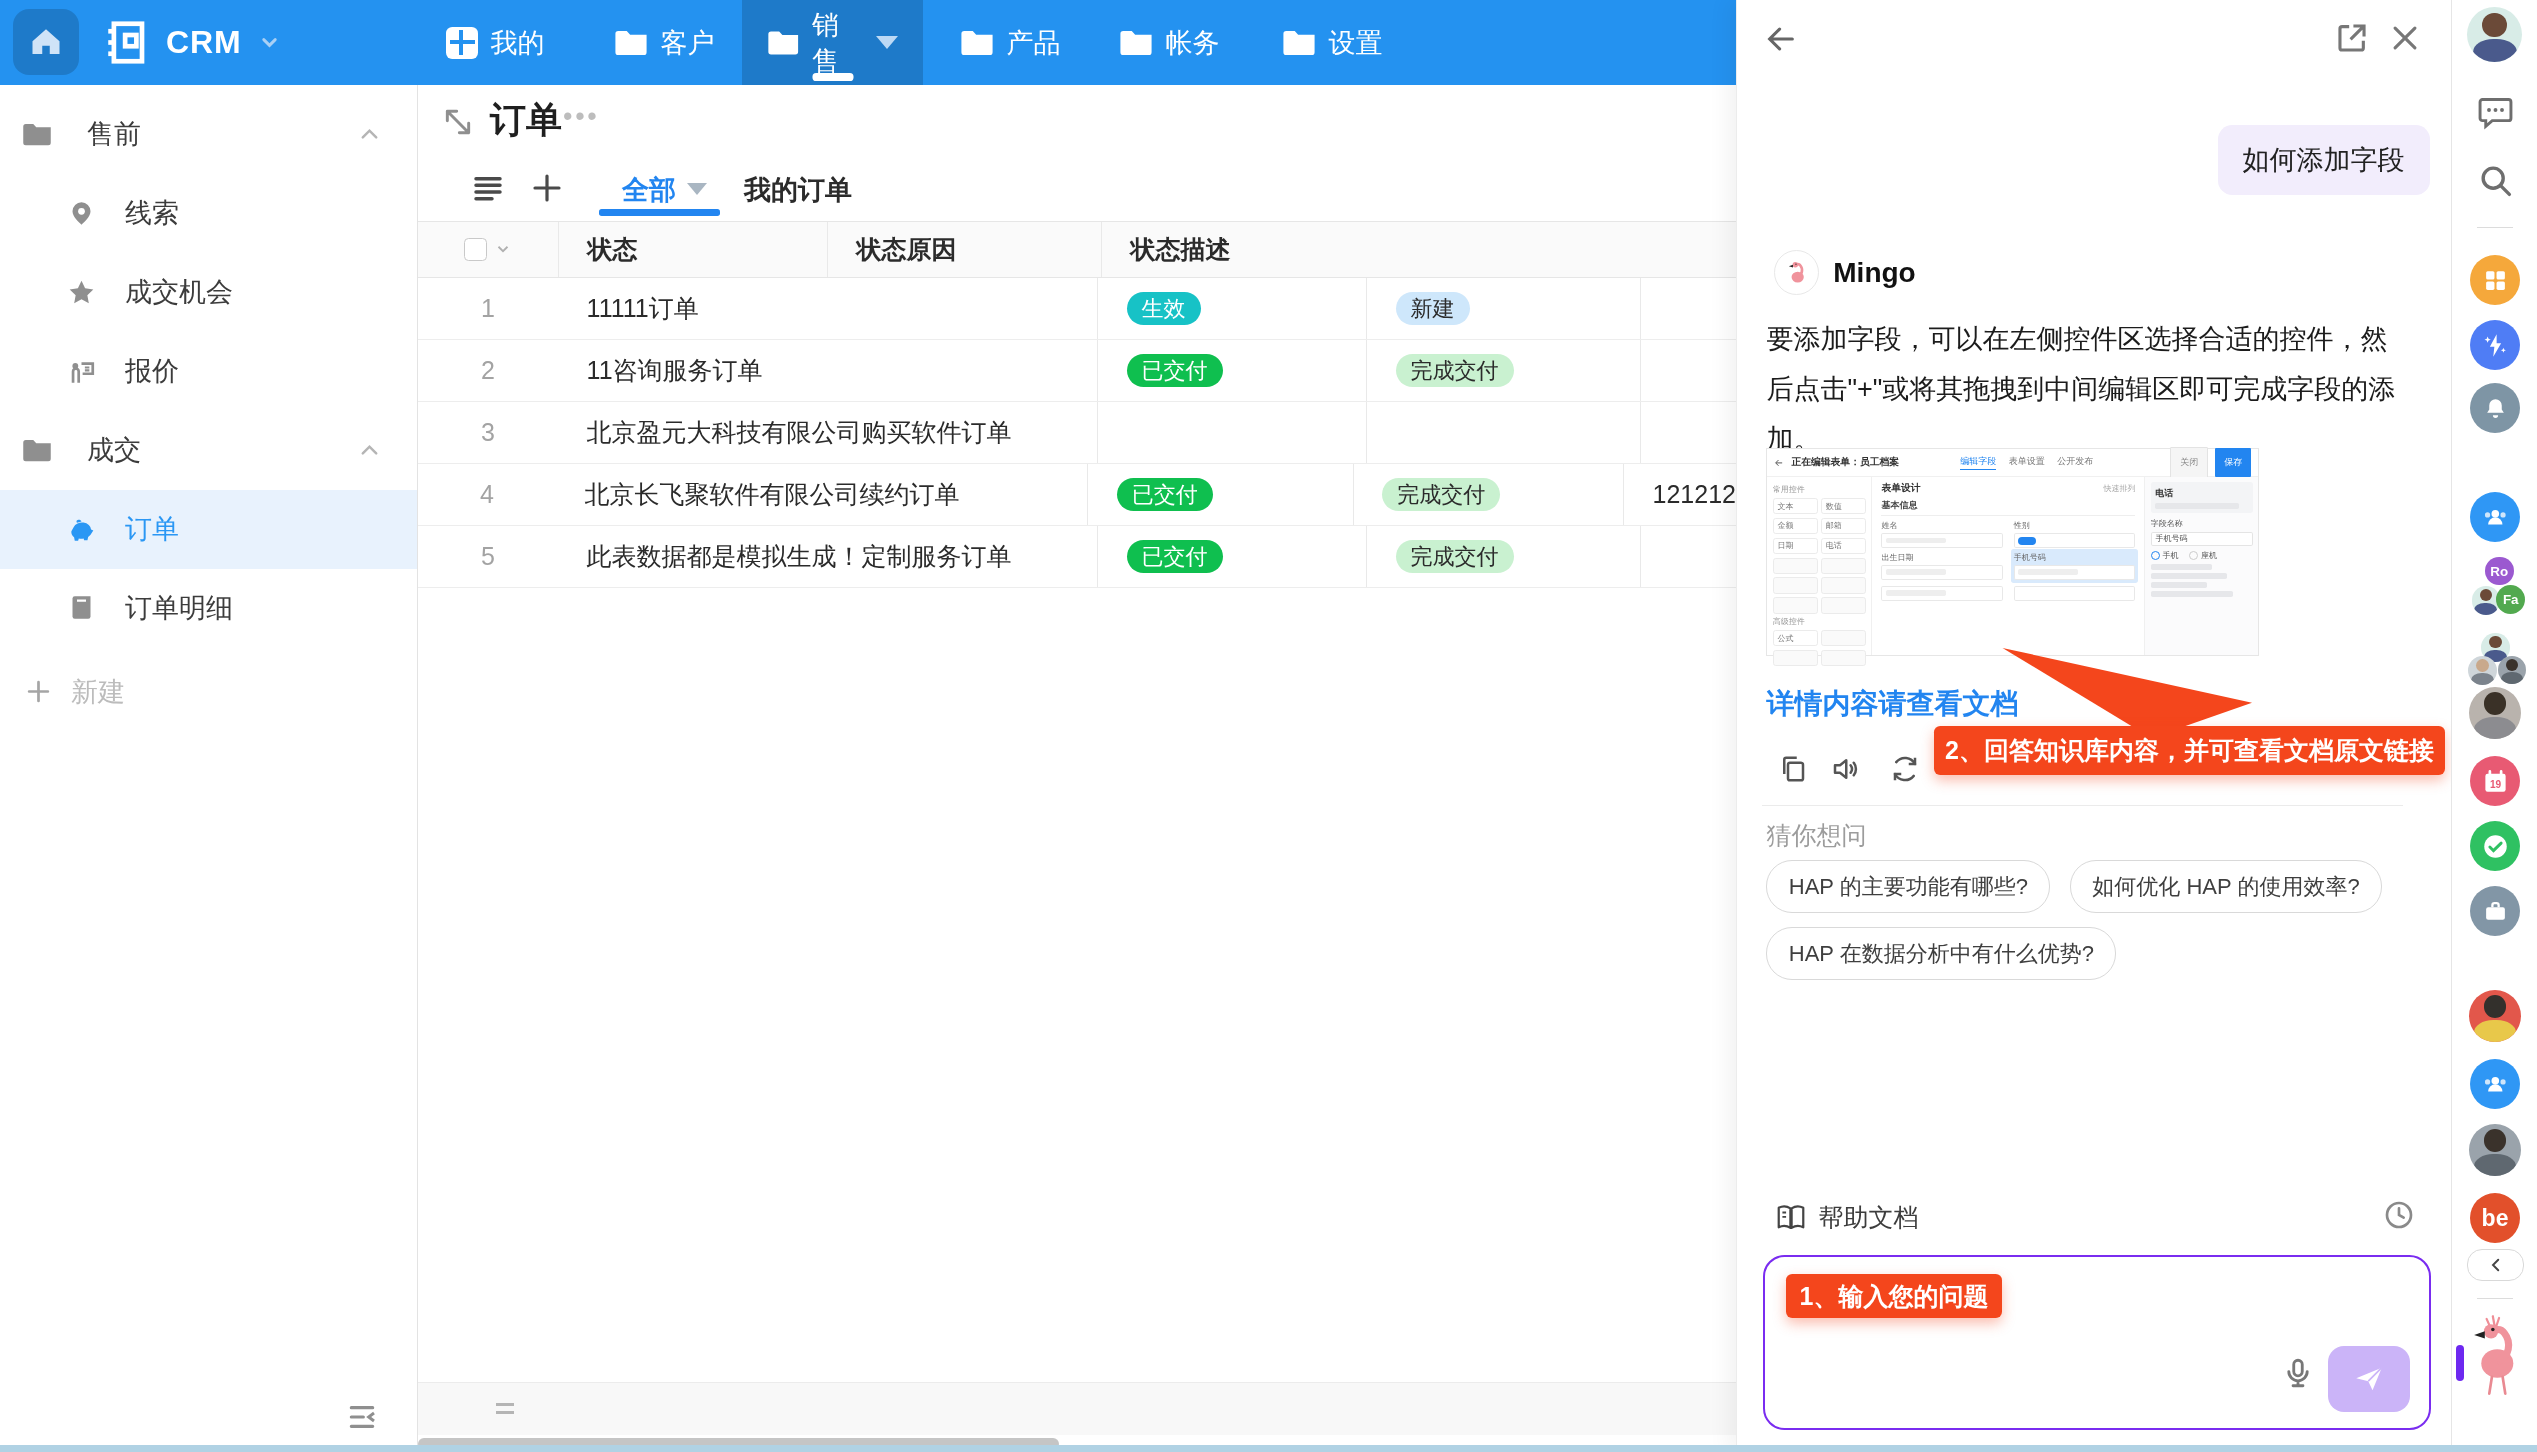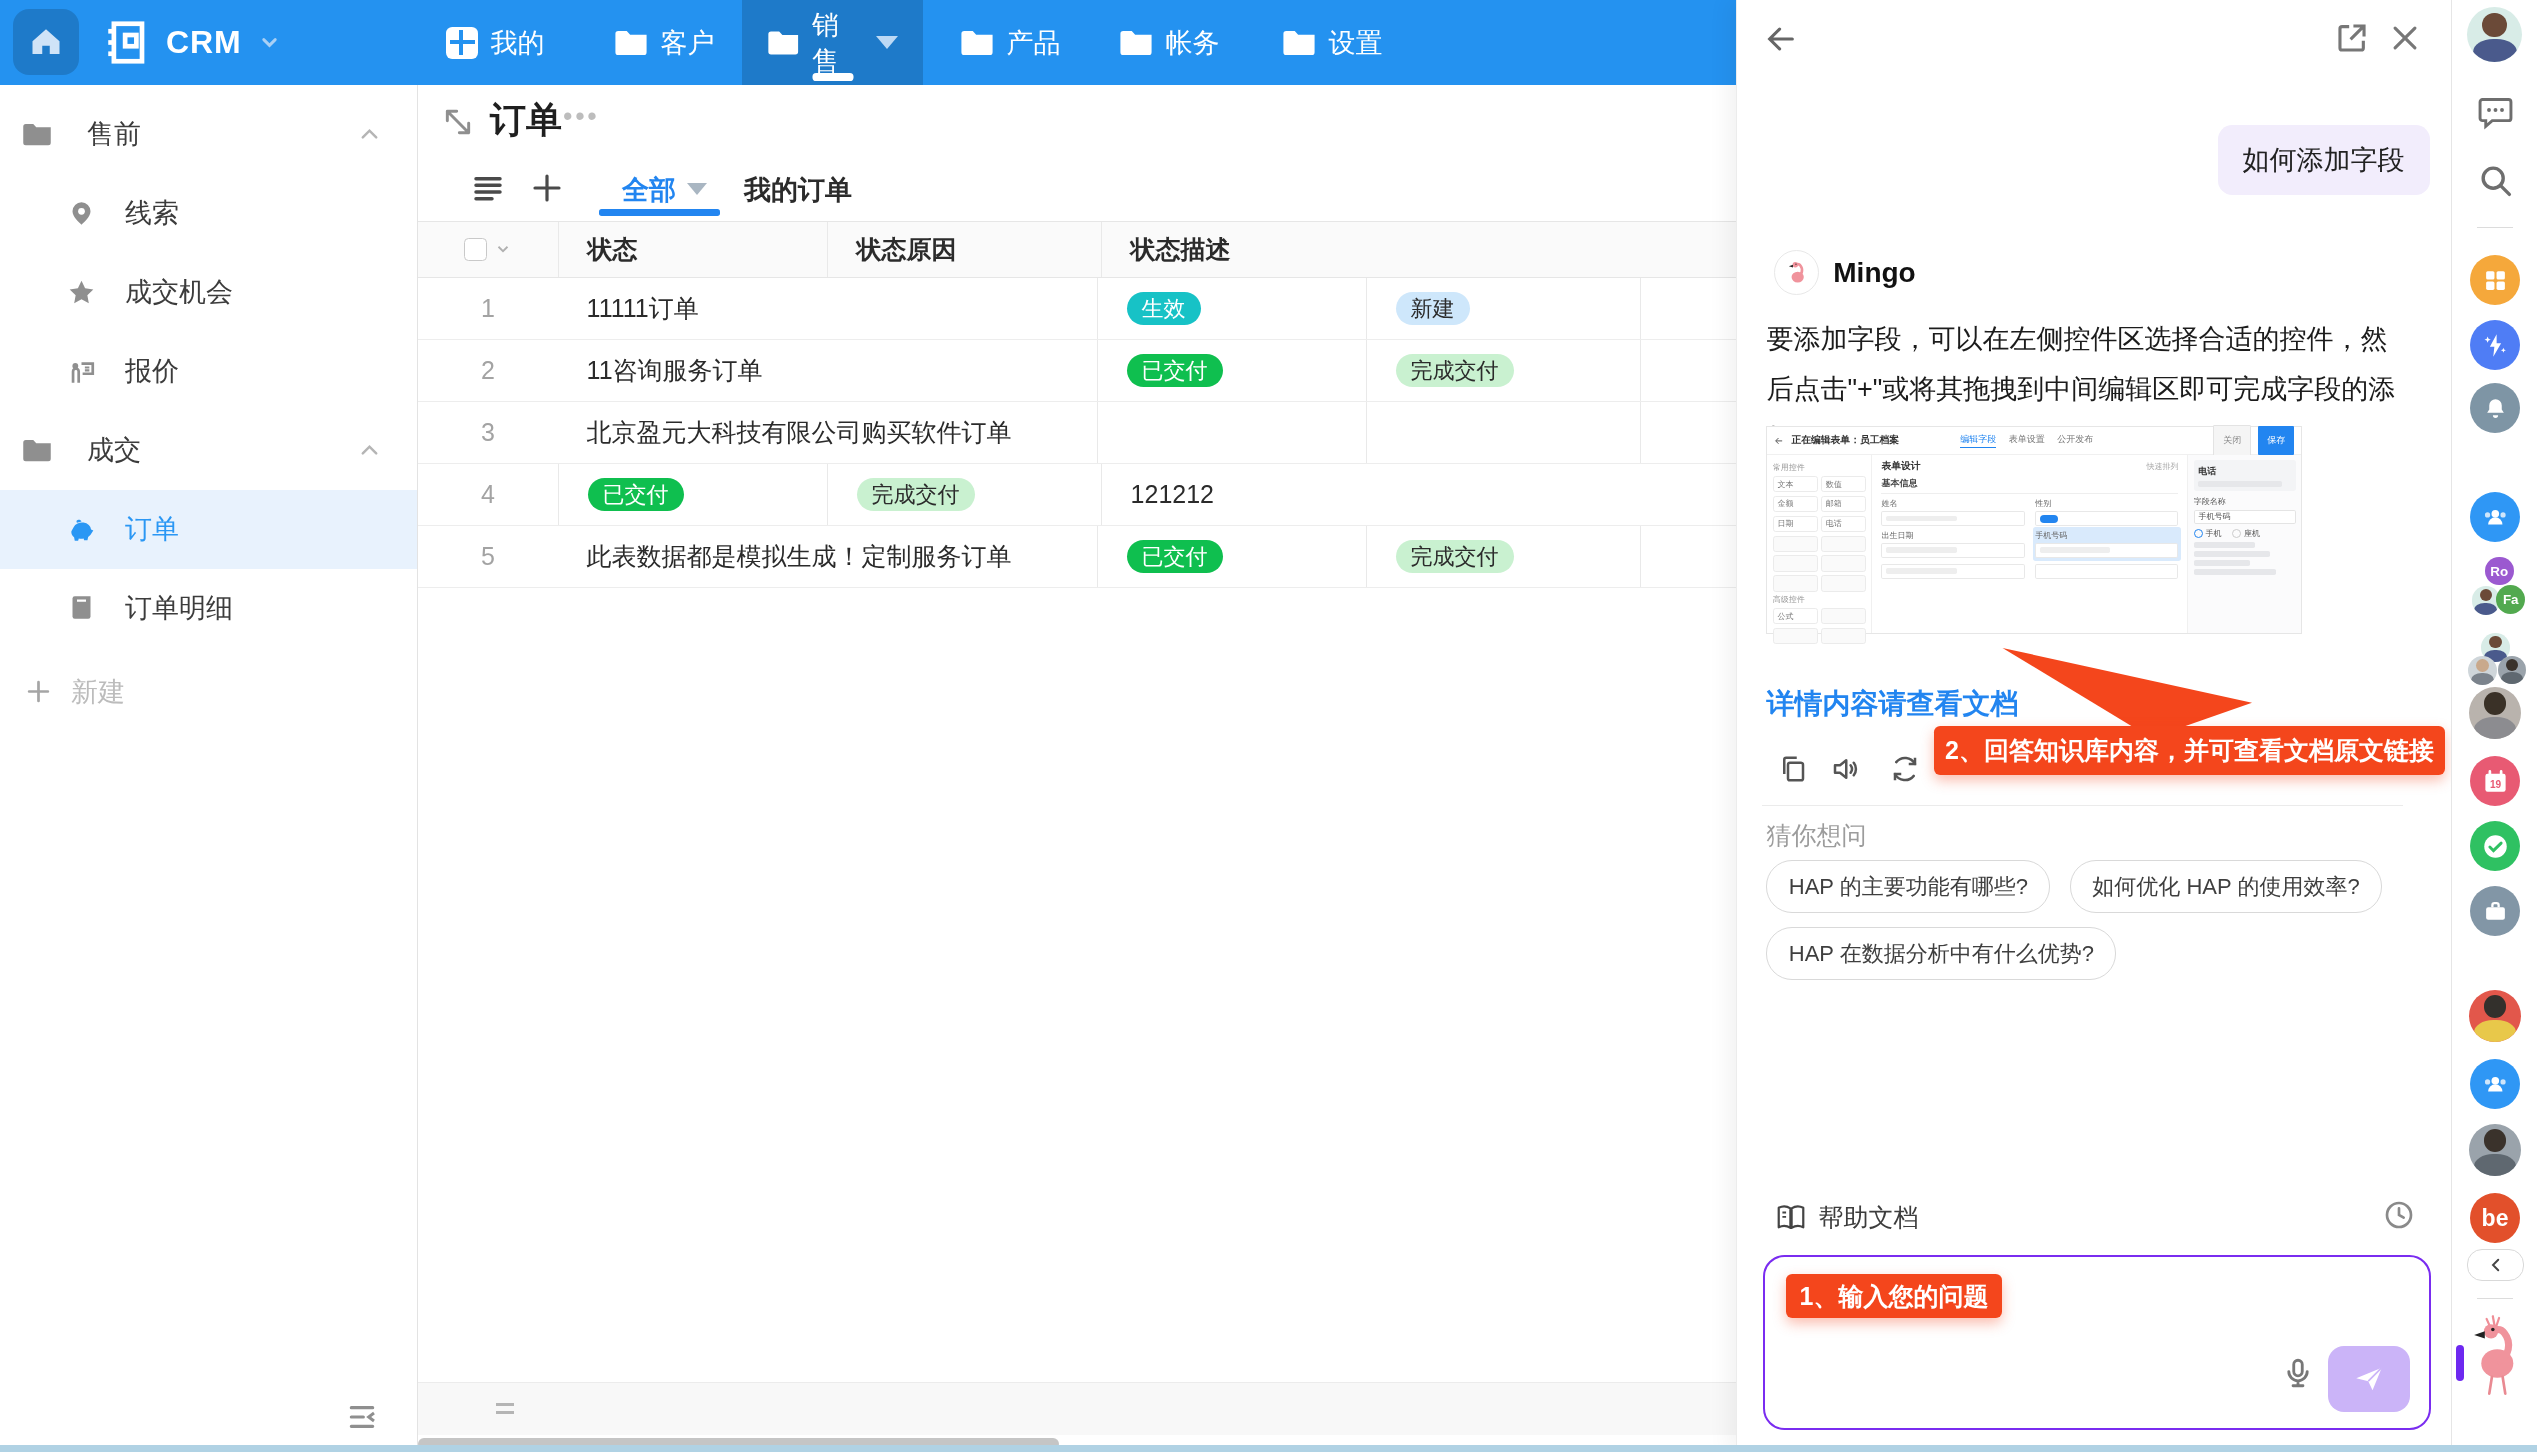--- a/index.html
+++ b/index.html
@@ -74,21 +74,21 @@
         border-left:0.9px solid #ececec;box-sizing:border-box;box-shadow:-9px 0 19.6px rgba(0,0,0,.05);}
   .chat-hicon{position:absolute;width:34px;height:34px;cursor:pointer;}
   #user-bubble{position:absolute;right:21.4px;top:125px;background:#f2edfc;border-radius:14.3px;
                padding:17px 25px;font-size:27px;color:#222;}
   #mingo-row{position:absolute;left:37px;top:250px;display:flex;align-items:center;gap:14.3px;}
   #mingo-avatar{width:43px;height:43px;border-radius:50%;border:0.9px solid #e8e8e8;background:#fff;
                 display:flex;align-items:center;justify-content:center;overflow:hidden;}
   #mingo-name{font-size:28px;font-weight:bold;color:#111;}
   #answer-text{position:absolute;left:29.4px;top:314px;width:646px;font-size:27px;line-height:50px;color:#1c1c1c;}
   
-  #shot{position:absolute;left:29.4px;top:426px;width:536px;height:208px;border:0.9px solid #e6e6e6;
+  #shot{position:absolute;left:29.4px;top:448px;width:493px;height:208px;border:0.9px solid #e6e6e6;
         background:#fff;box-sizing:border-box;display:flex;flex-direction:column;font-size:9.8px;color:#555;}
   .shot-top{height:27px;border-bottom:0.9px solid #f0f0f0;display:flex;align-items:center;padding:0 7.1px;gap:7.1px;flex:none;}
   .shot-title{font-weight:bold;color:#333;font-size:9.8px;white-space:nowrap;}
   .shot-tabs{display:flex;gap:12.5px;margin-left:54px;font-size:9px;color:#777;}
   .shot-tab.on{color:#2285f0;border-bottom:1.8px solid #2285f0;padding-bottom:1.8px;}
   .shot-btn{font-size:9px;padding:8px 9px;border-radius:1px;white-space:nowrap;}
   .shot-btn.ghost{background:#f5f5f5;border:0.9px solid #e3e3e3;color:#888;}
   .shot-btn.primary{background:#2285f0;color:#fff;}
   .shot-body{flex:1;display:flex;min-height:0;}
   .shot-left{width:105px;border-right:0.9px solid #f0f0f0;padding:4.5px 5.4px;box-sizing:border-box;}
@@ -355,20 +355,21 @@
       </div>
       <div class="trow">
         <div class="cell cnum">3</div>
         <div class="cell ctitle">北京盈元大科技有限公司购买软件订单</div>
         <div class="cell cstatus"></div>
         <div class="cell creason"></div>
         <div class="cell cdesc"></div>
       </div>
       <div class="trow">
         <div class="cell cnum">4</div>
+        <div class="cell ctitle">北京长飞聚软件有限公司续约订单</div>
         <div class="cell cstatus">
             <span class="badge b-green">已交付</span>
           </div>
         <div class="cell creason">
             <span class="badge b-greenl">完成交付</span>
           </div>
         <div class="cell cdesc">121212</div>
       </div>
       <div class="trow">
         <div class="cell cnum">5</div>

